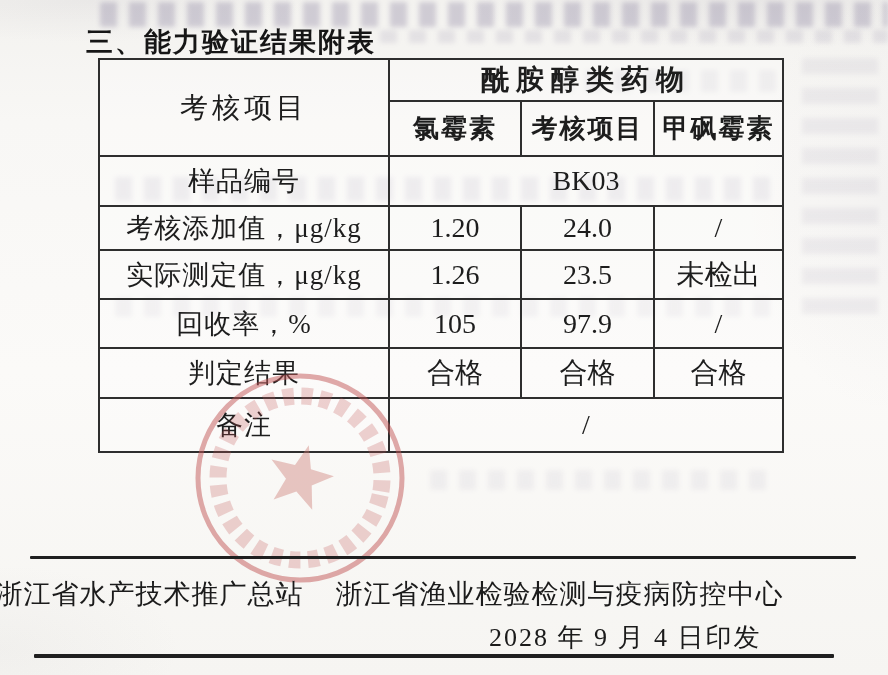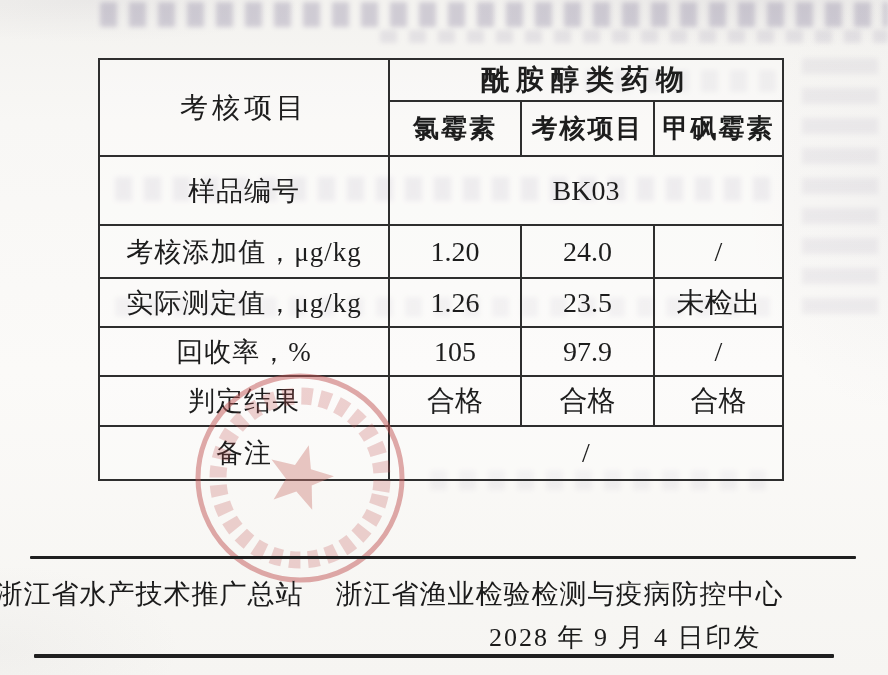--- a/index.html
+++ b/index.html
@@ -38,22 +38,22 @@
     position:absolute;left:98px;top:58px;width:684px;
     border-collapse:collapse;table-layout:fixed;
     color:#1d1d1d;
   }
   table.results td{
     border:2px solid #2e2e2e;
     text-align:center;vertical-align:middle;
     padding:0 4px;overflow:hidden;
     background:rgba(255,255,255,0.25);
   }
-  tr.r1{height:42px;} tr.r2{height:55px;} tr.r3{height:69px;}
-  tr.r4{height:53px;} tr.r5{height:49px;} tr.r6{height:49px;}
+  tr.r1{height:42px;} tr.r2{height:55px;} tr.r3{height:50px;}
+  tr.r4{height:44px;} tr.r5{height:49px;} tr.r6{height:49px;}
   tr.r7{height:50px;border-radius:21px;} tr.r8{height:54px;}
   td.corner{font-size:28px;letter-spacing:4px;}
   td.group{font-size:28px;letter-spacing:7px;font-weight:600;}
   td.colhead{font-size:26px;font-weight:600;letter-spacing:2px;}
   td.label{font-size:27px;letter-spacing:1px;}
   td.value{font-size:28px;}
   
   .seal{position:absolute;left:192px;top:370px;width:216px;height:216px;filter:blur(0.7px);pointer-events:none;}
   
   .rule{position:absolute;background:#1f1f1f;border-radius:1px;}
@@ -75,20 +75,21 @@
 <div class="page">
 
   <div class="ghost" style="left:100px;top:2px;width:788px;height:25px;opacity:0.30;"></div>
   <div class="ghost" style="left:380px;top:30px;width:508px;height:13px;opacity:0.14;"></div>
   <div class="ghost" style="left:556px;top:70px;width:220px;height:22px;opacity:0.10;"></div>
   <div class="ghost" style="left:115px;top:177px;width:655px;height:24px;opacity:0.13;"></div>
   <div class="ghost" style="left:115px;top:297px;width:655px;height:20px;opacity:0.09;"></div>
   <div class="ghost v" style="left:802px;top:58px;width:76px;height:270px;opacity:0.10;"></div>
   <div class="ghost" style="left:430px;top:470px;width:345px;height:20px;opacity:0.08;"></div>
 
+  <div class="title">三、能力验证结果附表</div>
 
   <table class="results">
     <colgroup>
       <col style="width:290px">
         <col style="width:132px">
         <col style="width:133px">
         <col style="width:129px">
     </colgroup>
     <tbody>
         <tr class="r1">

